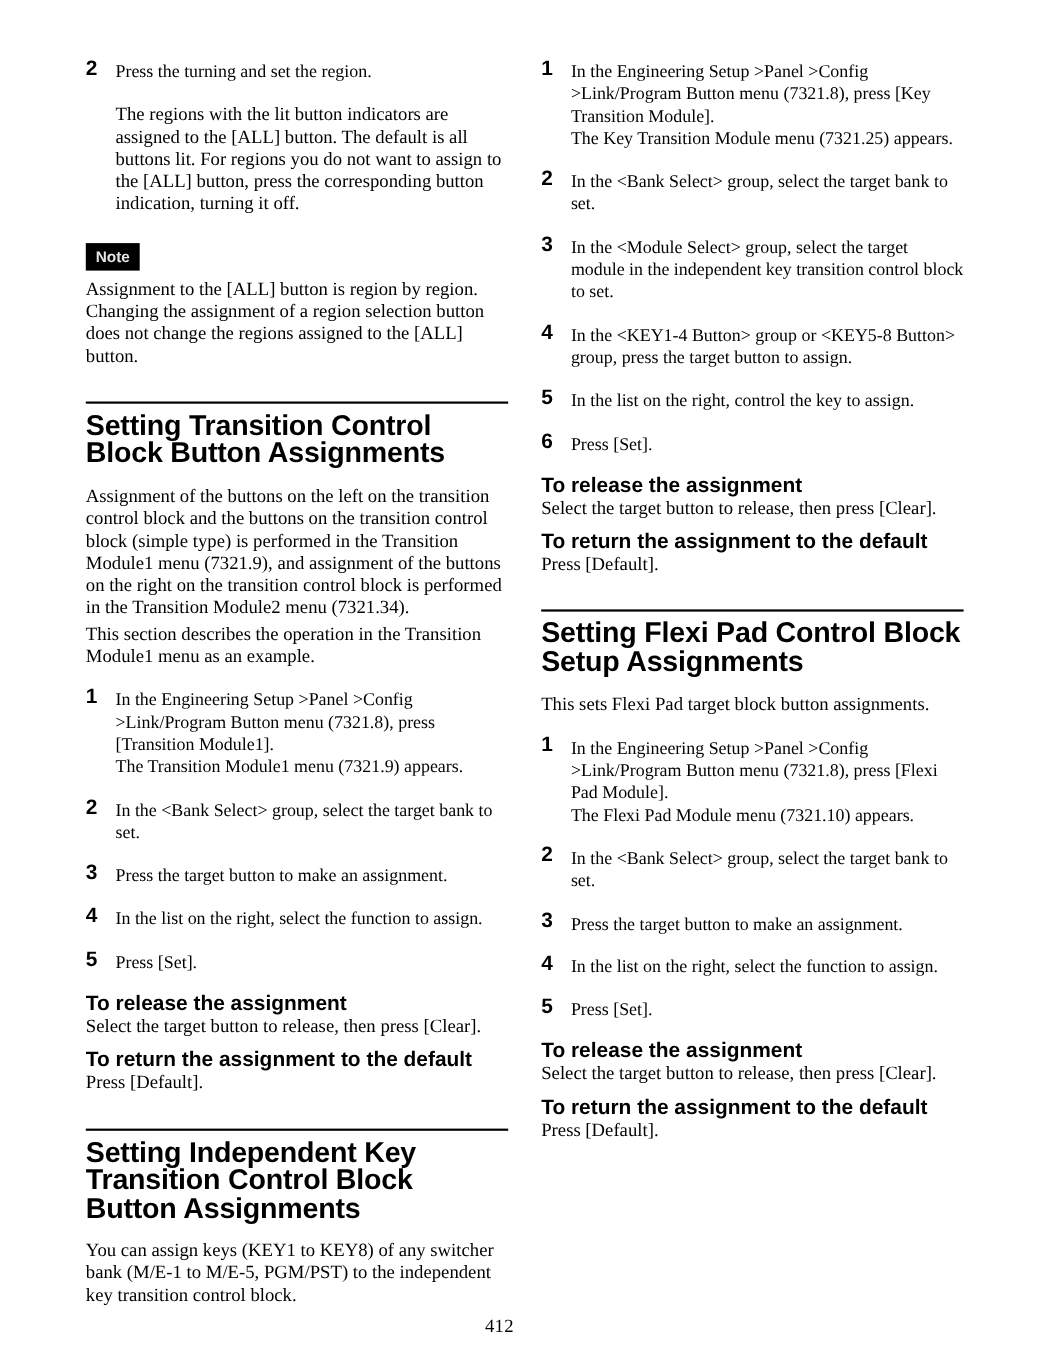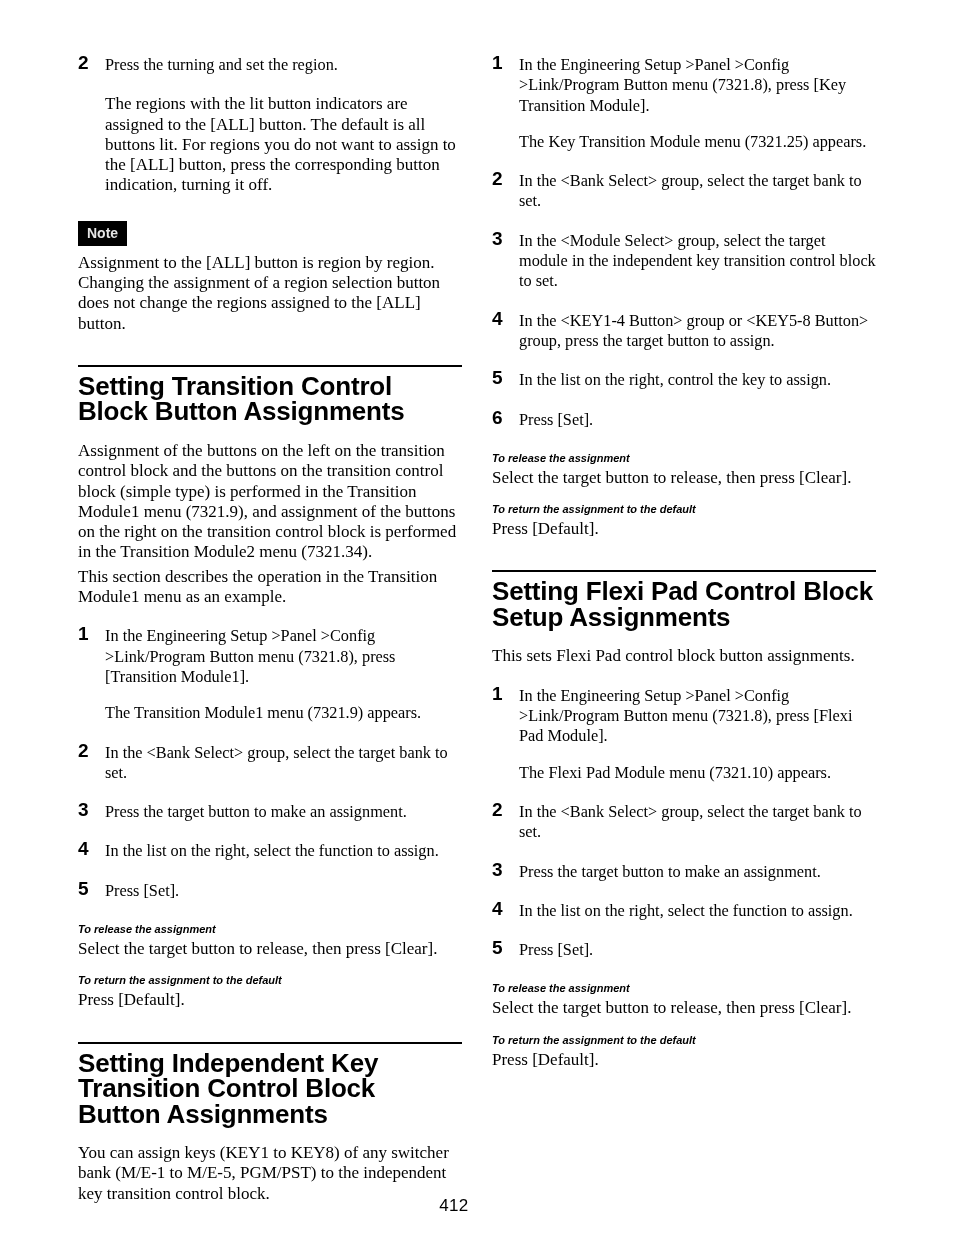--- a/index.html
+++ b/index.html
@@ -82,55 +82,53 @@
   }
   .step .txt {
     font-size: 16.3px;
     line-height: 20.3px;
     display: block;
   }
   .step-result {
     padding-left: 27px;
     font-size: 16.3px;
     line-height: 20.3px;
-    margin-top: 16px;
   }
 
   
   .note-badge {
     display: inline-block;
     background: #000000;
     color: #e5e5e5;
     font-family: "Liberation Sans", "DejaVu Sans", sans-serif;
     font-weight: bold;
     font-size: 14px;
     line-height: 14px;
     padding: 5px 9px 6px 9px;
     margin: 0 0 7px 0;
   }
 
   
   h3.sub-title {
     font-family: "Liberation Sans", "DejaVu Sans", sans-serif;
     font-weight: bold;
-    font-size: 11px;
+    font-size: 19px;
     line-height: 18px;
     margin: 0 0 1px 0;
     padding: 0;
-    font-style: italic;
   }
 
   
   .page-number {
     position: absolute;
     left: 0;
     top: 1196px;
     width: 908px;
     text-align: center;
-    font-family: Liberation Sans, sans-serif;
+    font-family: Liberation Serif, serif;
     font-size: 17px;
     line-height: 20px;
     letter-spacing: 0.3px;
   }
 </style>
 </head>
 <body>
 
 <div class="page">
 
@@ -269,21 +267,21 @@
     <div class="gap-sm"></div>
 
     <h3 class="sub-title">To return the assignment to the default</h3>
     <p class="body">Press [Default].</p>
 
     <div class="gap-xl"></div>
 
     <div class="section">
       <div class="rule"></div>
       <h2 class="sec-title">Setting Flexi Pad Control Block Setup Assignments</h2>
-      <p class="body">This sets Flexi Pad control block button assignments.</p>
+      <p class="body">This sets Flexi Pad target block button assignments.</p>
 
       <div class="gap-md"></div>
 
       <div class="step">
         <span class="num">1</span>
         <span class="txt">In the Engineering Setup &gt;Panel &gt;Config &gt;Link/Program Button menu (7321.8), press [Flexi Pad Module].</span>
       </div>
       <div class="step-result">The Flexi Pad Module menu (7321.10) appears.</div>
 
       <div class="gap-md"></div>

